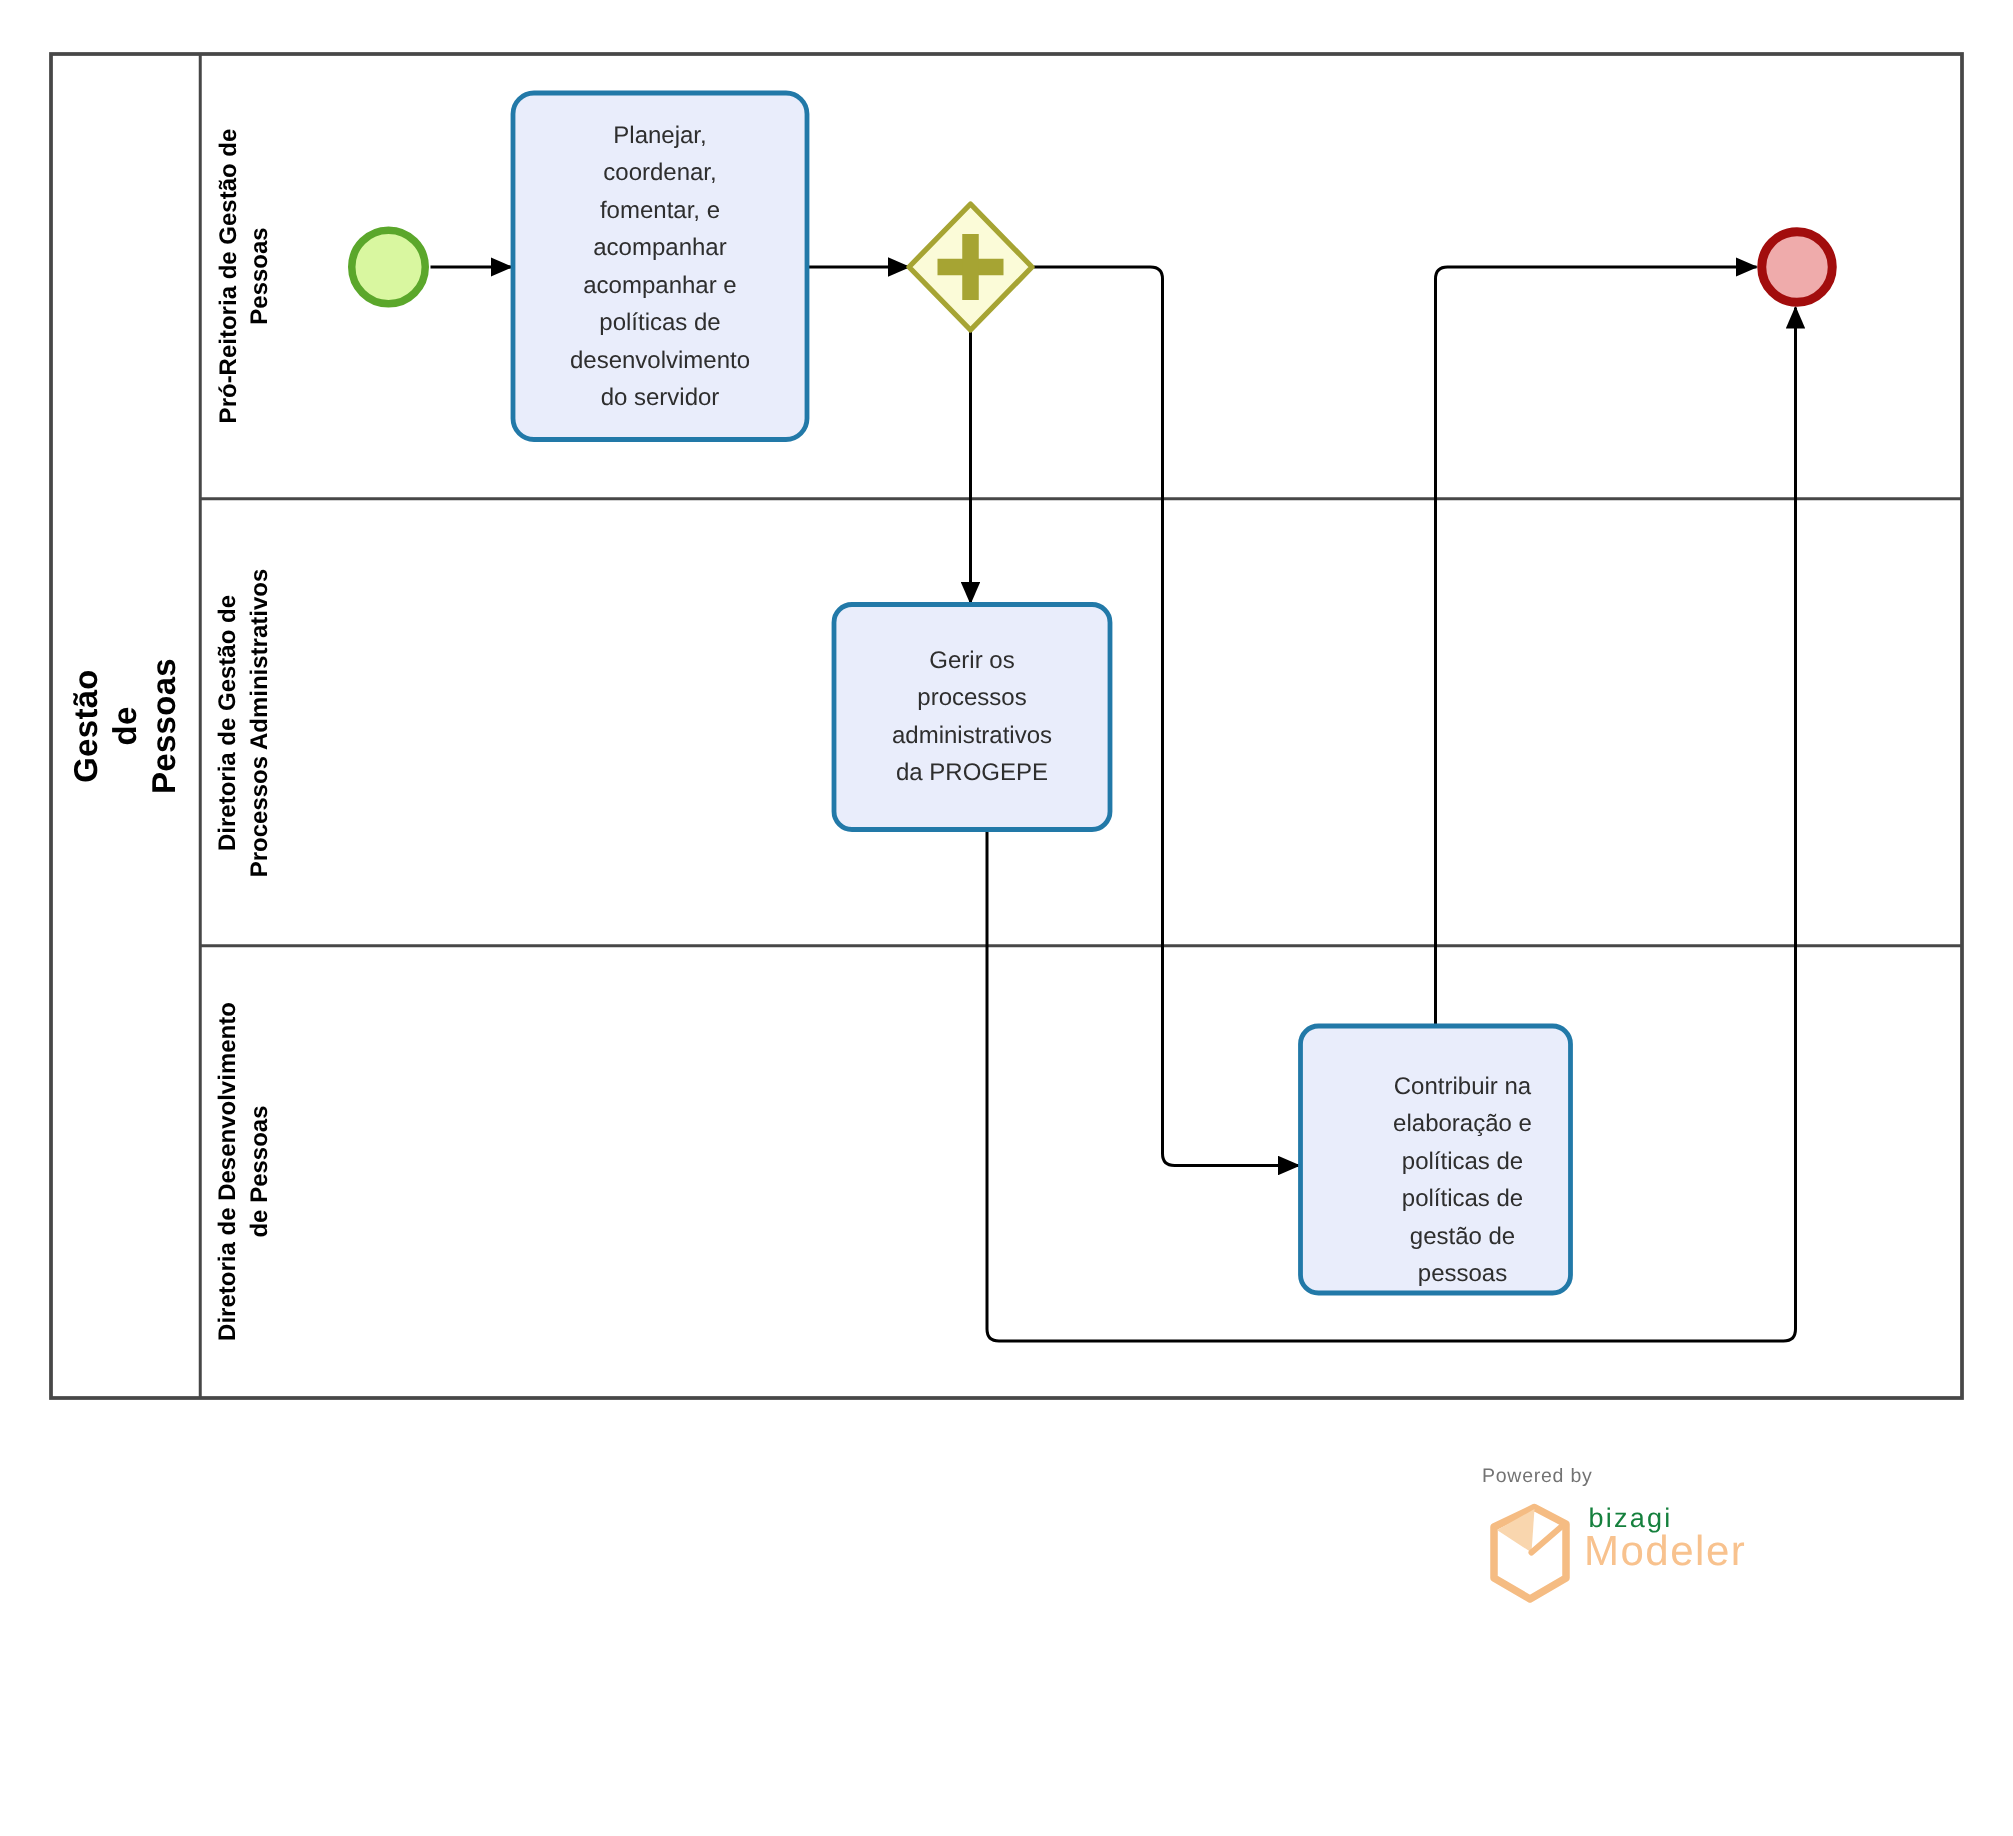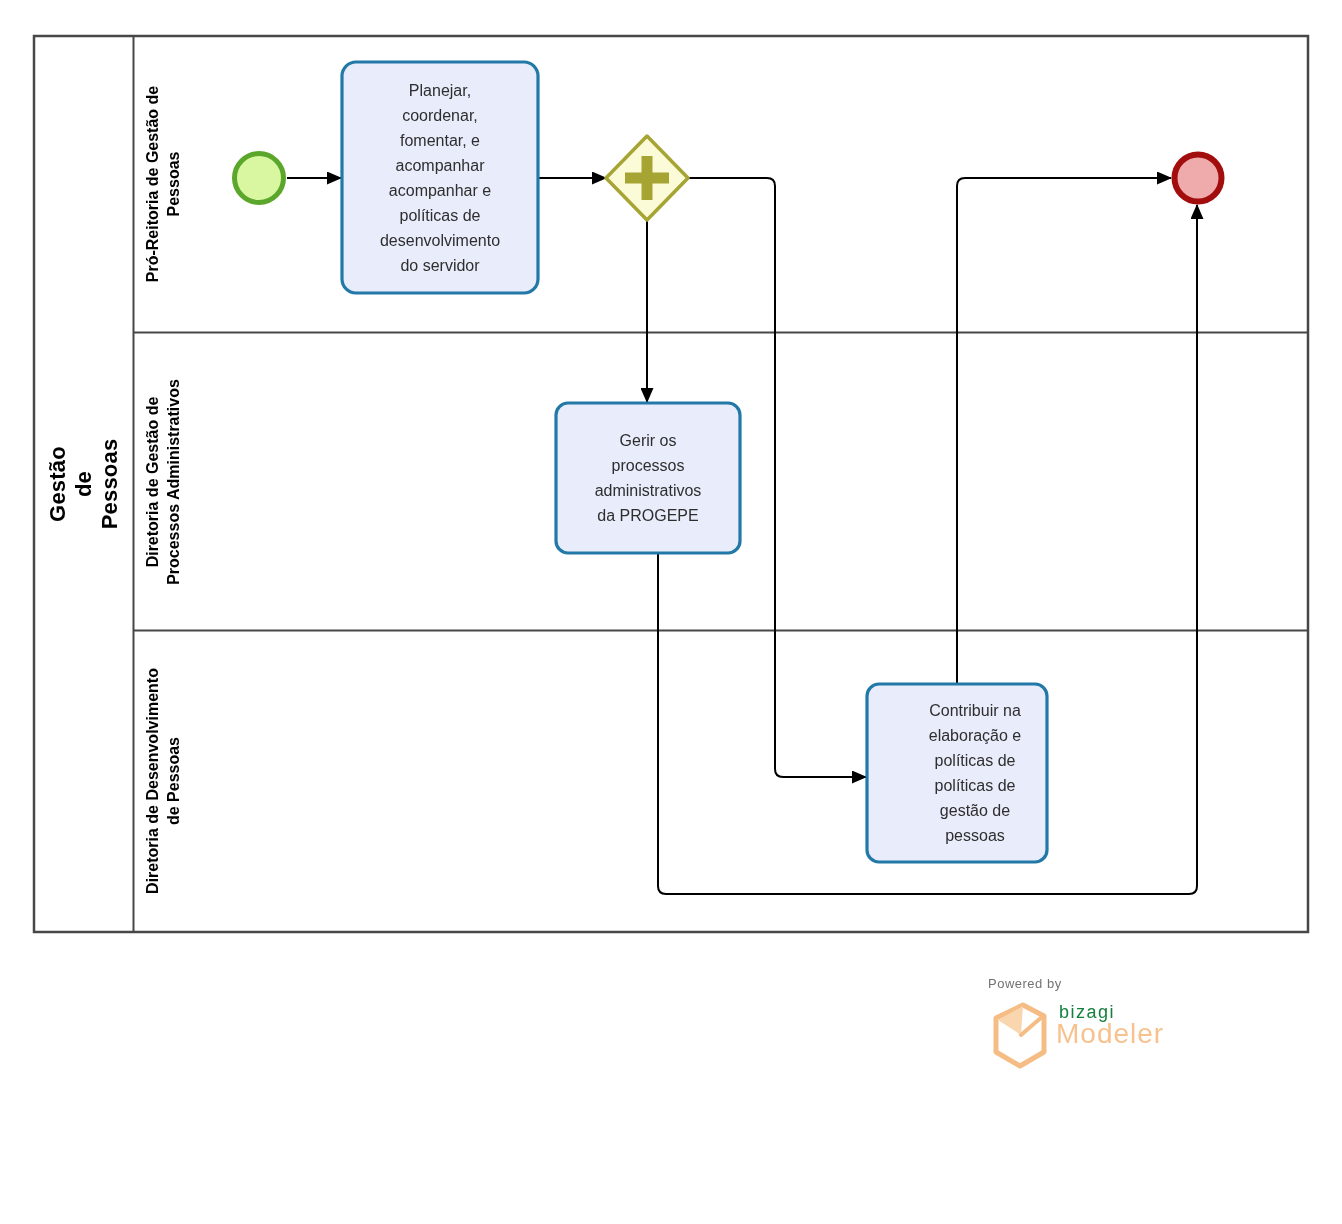--- a/index.html
+++ b/index.html
@@ -114,21 +114,21 @@
       <span class="line">políticas de</span>
       <span class="line">desenvolvimento</span>
       <span class="line">do servidor</span>
     </div>
   <div class="task-text" style="left:556px; top:403px; width:184px; height:150px;">
       <span class="line">Gerir os</span>
       <span class="line">processos</span>
       <span class="line">administrativos</span>
       <span class="line">da PROGEPE</span>
     </div>
-  <div class="task-text" style="left:867px; top:684px; width:216px; height:178px;">
+  <div class="task-text" style="left:867px; top:684px; width:216px; height:178px;justify-content:flex-end;">
       <span class="line">Contribuir na</span>
       <span class="line">elaboração e</span>
       <span class="line">políticas de</span>
       <span class="line">políticas de</span>
       <span class="line">gestão de</span>
       <span class="line">pessoas</span>
     </div>
 
   <div class="powered-by">Powered by</div>
   <div class="bizagi-word">bizagi</div>

